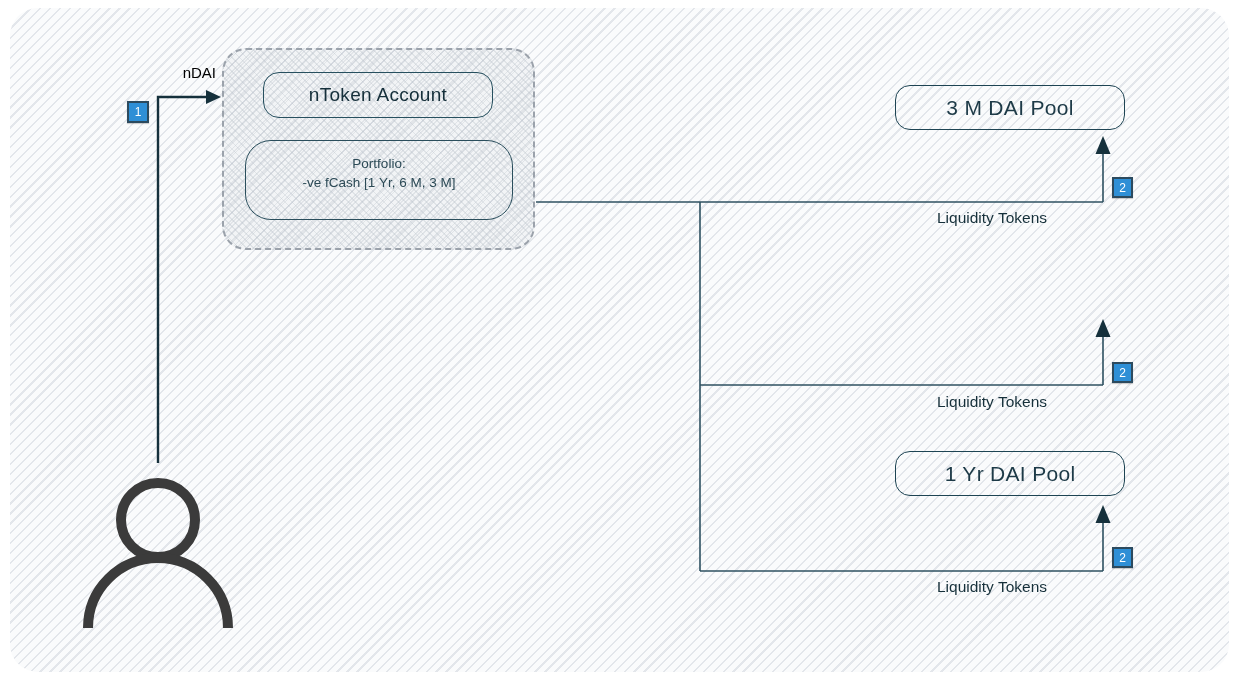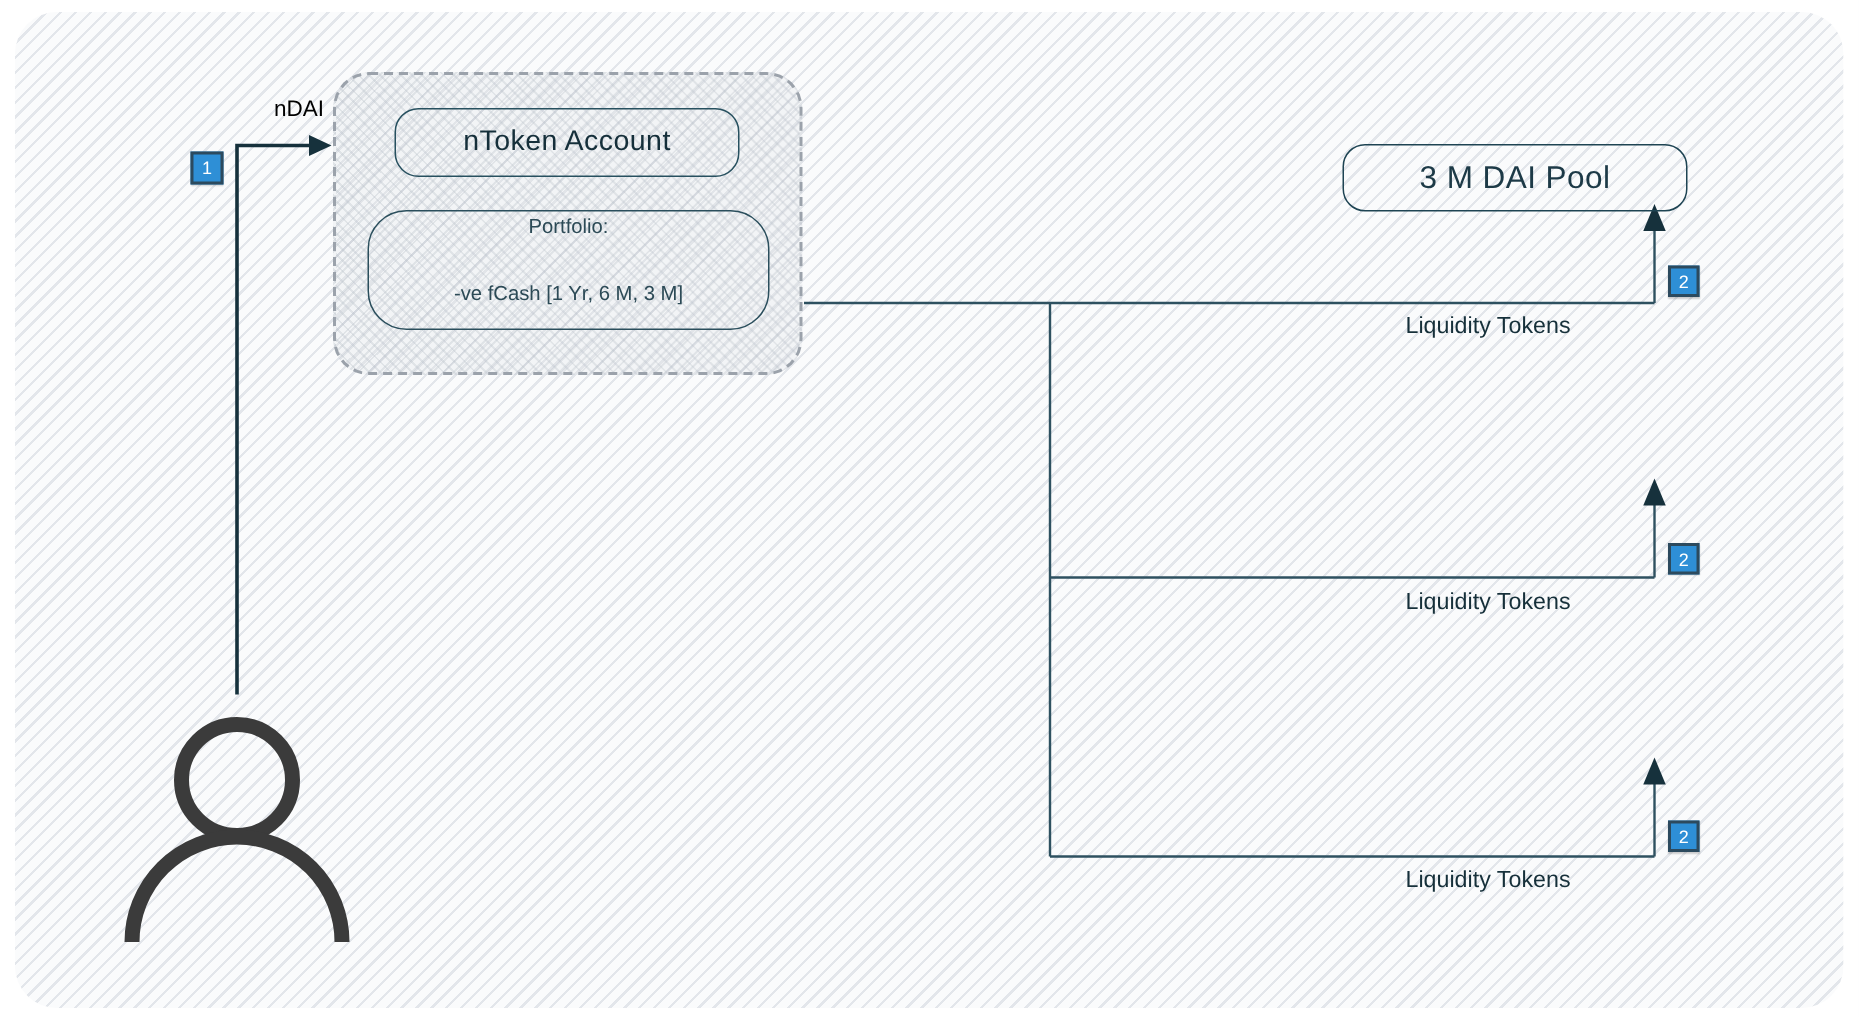--- a/index.html
+++ b/index.html
@@ -89,21 +89,21 @@
     left: 245px;
     top: 140px;
     width: 268px;
     height: 80px;
     box-sizing: border-box;
     border: 1.5px solid #2a4e5c;
     border-radius: 26px;
     display: flex;
     flex-direction: column;
     align-items: center;
-    justify-content: space-between;
+    justify-content: center;
     padding-bottom: 14px;
     font-size: 13.5px;
     line-height: 19px;
     color: #2c4a56;
     text-align: center;
   }
   .ndai-label {
     position: absolute;
     left: 156px;
     top: 64px;
@@ -138,21 +138,21 @@
     box-sizing: border-box;
     border: 1.6px solid #1e4453;
     border-radius: 15px;
     display: flex;
     align-items: center;
     justify-content: center;
     font-size: 21px;
     color: #1d3a47;
     letter-spacing: 0.3px;
   }
-  .pool-3m  { top: 85px; margin-top: 11px; }
+  .pool-3m  { top: 85px; }
   .pool-6m  { top: 267px; }
   .pool-1yr { top: 451px; }
   .edge-label {
     position: absolute;
     left: 937px;
     width: 200px;
     font-size: 15.5px;
     color: #16303a;
   }
   .edge-label-3m  { top: 209px; }
@@ -209,18 +209,19 @@
   </div>
 
   <div class="ndai-label">nDAI</div>
 
   <div class="badge badge-step1">1</div>
   <div class="badge badge-step2-3m">2</div>
   <div class="badge badge-step2-6m">2</div>
   <div class="badge badge-step2-1yr">2</div>
 
   <div class="pool-box pool-3m">3 M DAI Pool</div>
+  <div class="pool-box pool-1yr">1 Yr DAI Pool</div>
 
   <div class="edge-label edge-label-3m">Liquidity Tokens</div>
   <div class="edge-label edge-label-6m">Liquidity Tokens</div>
   <div class="edge-label edge-label-1yr">Liquidity Tokens</div>
 
 </div>
 
 </body></html>

